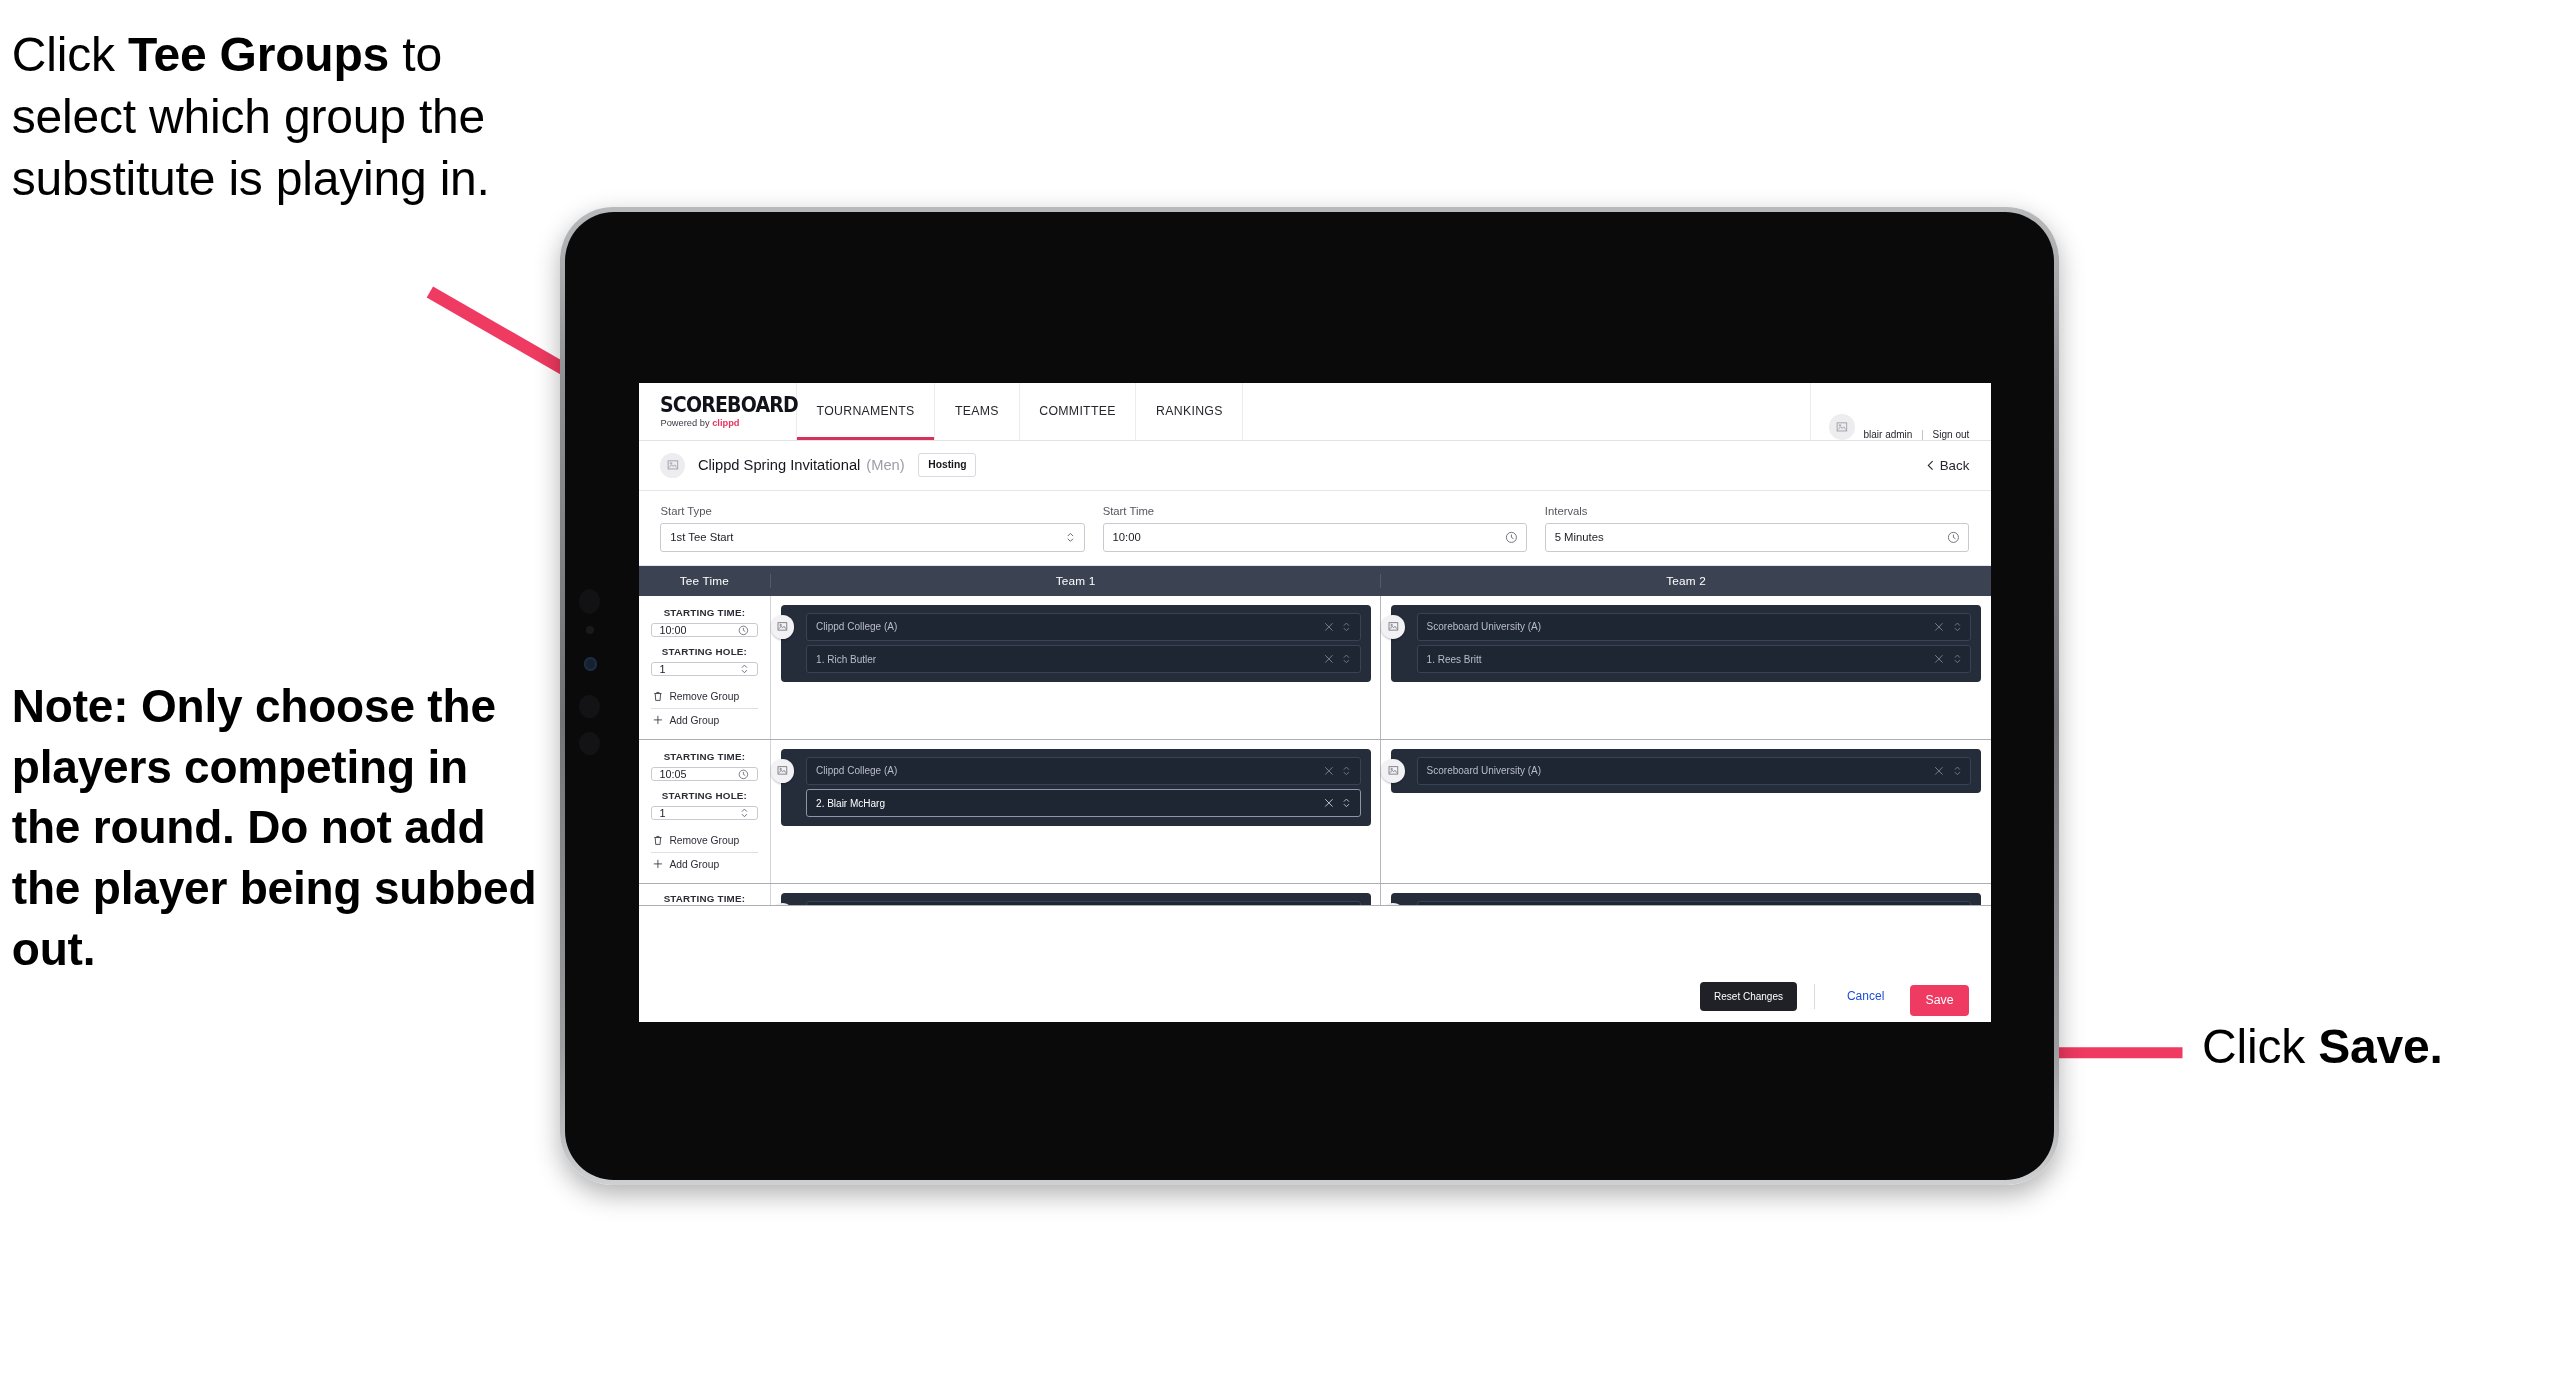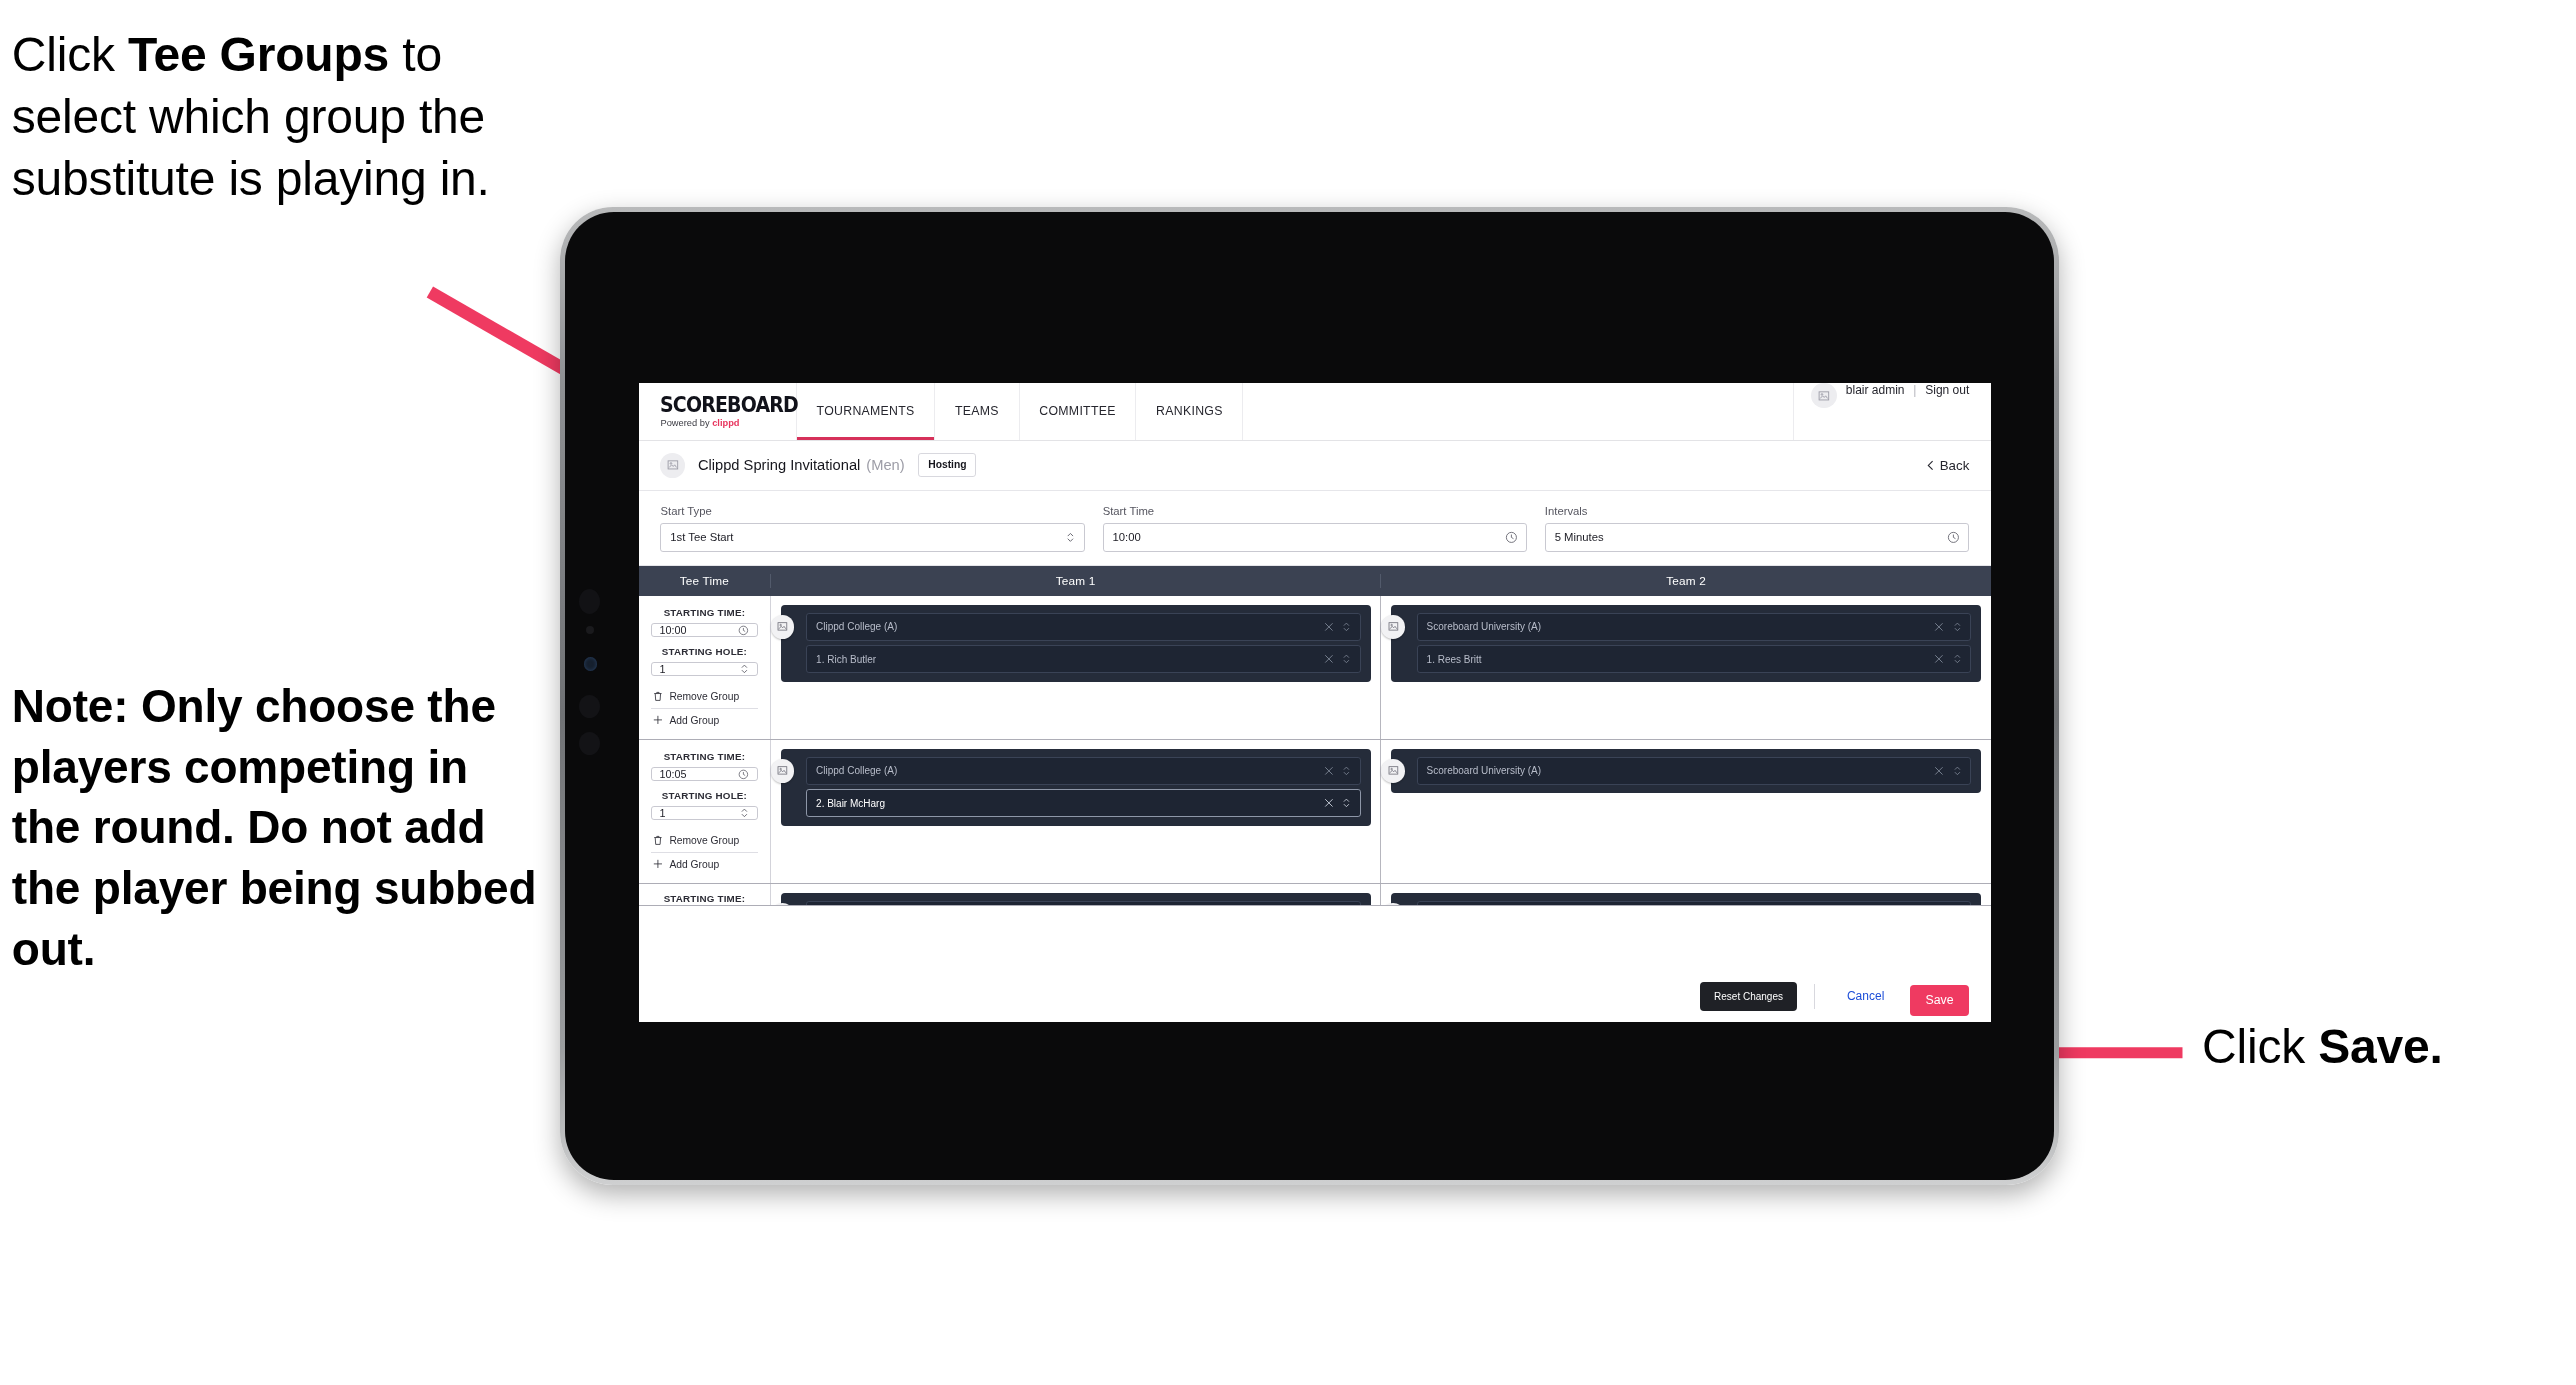--- a/index.html
+++ b/index.html
@@ -93,23 +93,23 @@
     border-right: 1px solid #ececef;
     position: relative;
     cursor: pointer;
     white-space: nowrap;
   }
   .navtab.active::after {
     content: ""; position: absolute; left: 0; right: 0; bottom: 0; height: 2.9px; background: #d6315a;
   }
   .nav-spacer { flex: 1; border-right: 1px solid #ececef; }
   .nav-user {
-    display: flex; align-items: flex-start; gap: 8.8px;
+    display: flex; align-items: flex-end; gap: 8.8px;
     padding: 0 21.6px 0 17.7px;
-    font-size: 12px; color: #26262e; white-space: nowrap;
+    font-size: 10px; color: #26262e; white-space: nowrap;
   }
   .avatar-circle {
     width: 25.6px; height: 25.6px; border-radius: 50%;
     background: #ededf0; display: flex; align-items: center; justify-content: center;
     color: #9a9aa5;
   }
   .nav-user .sep { color: #b6b6bd; }
   .nav-user a { color: #26262e; text-decoration: none; cursor: pointer; }
 
   

